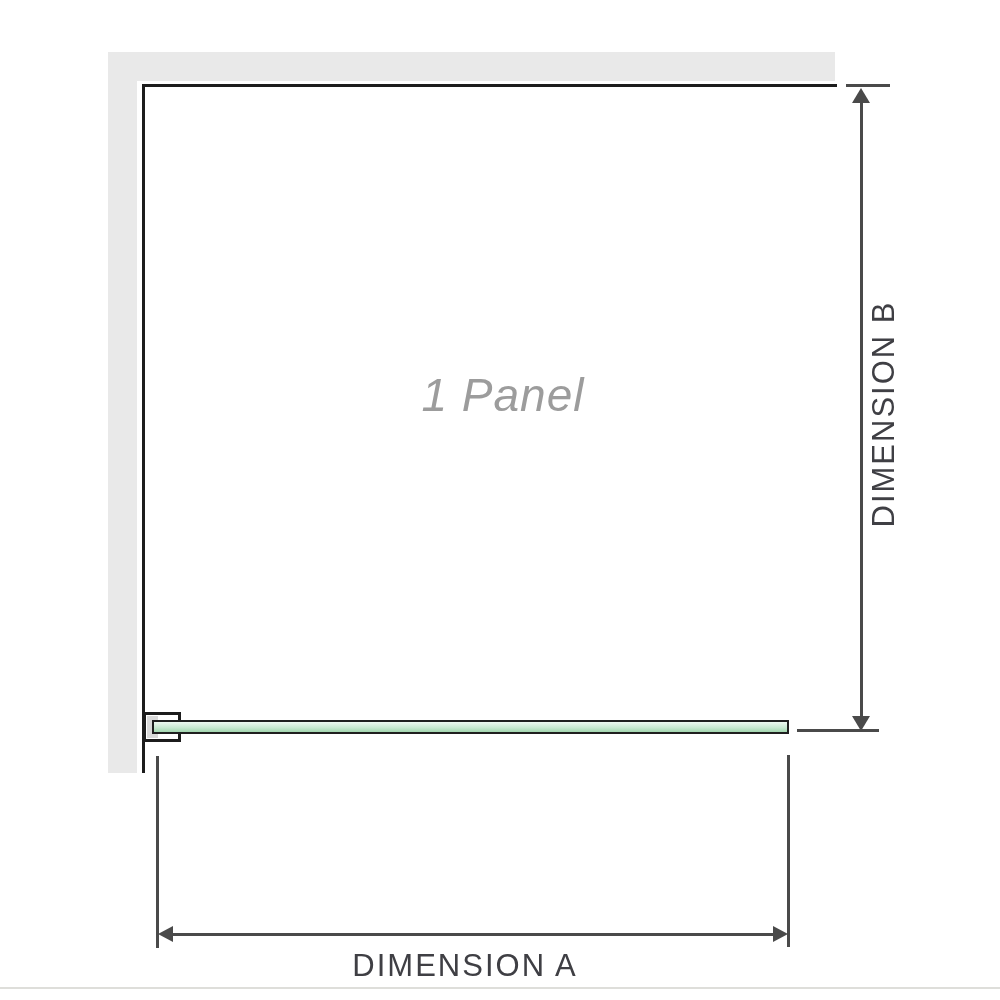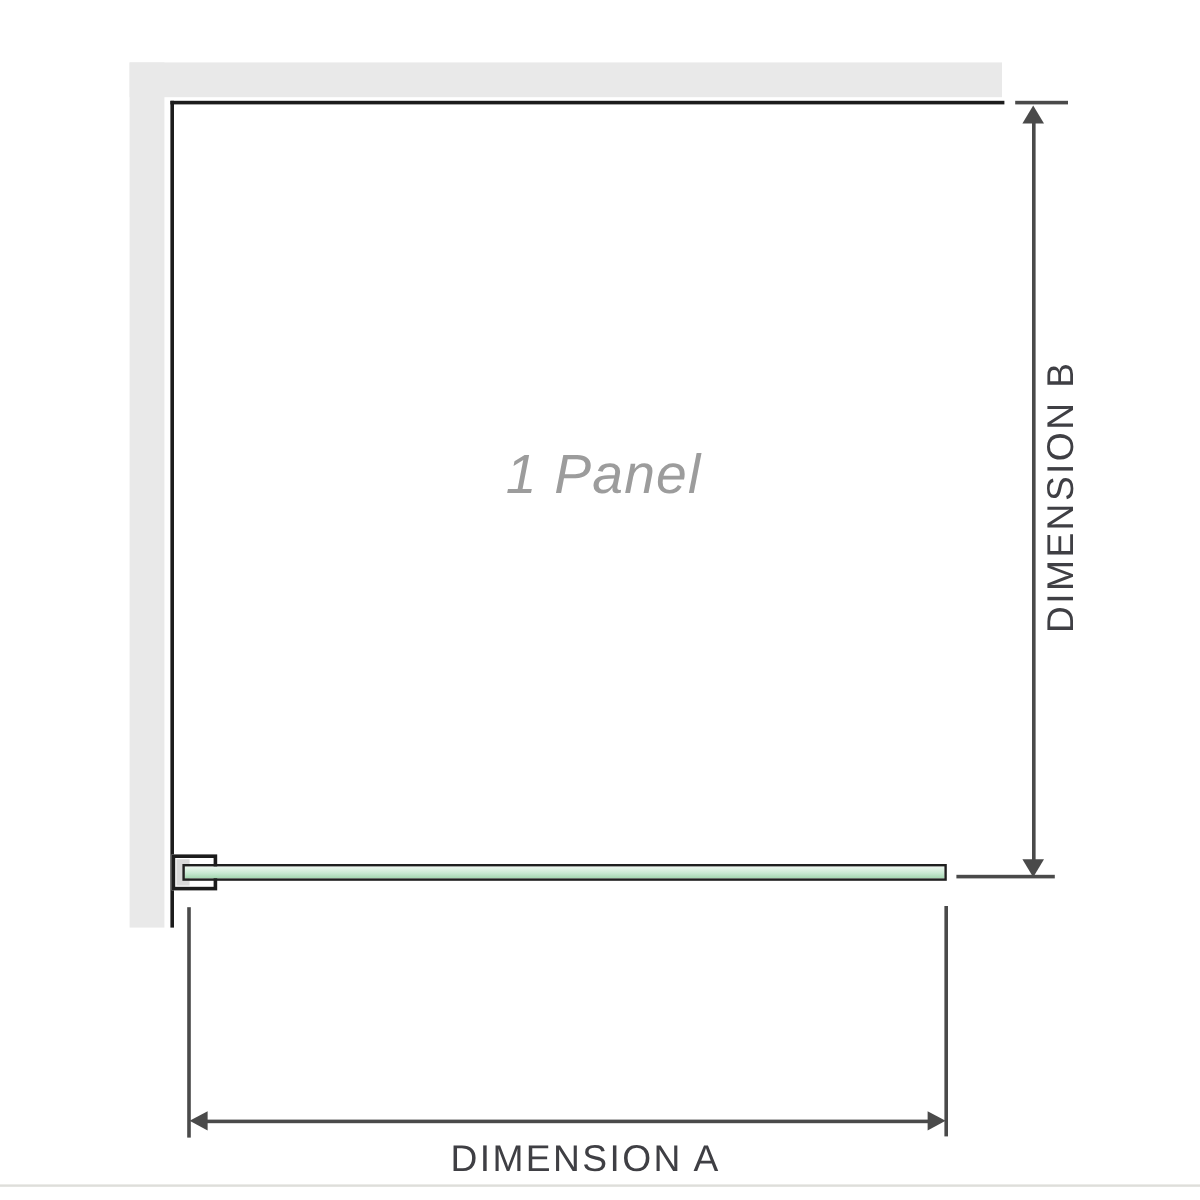--- a/index.html
+++ b/index.html
@@ -89,21 +89,21 @@
     left: 158px; top: 926px;
     border-top: 8px solid transparent; border-bottom: 8px solid transparent;
     border-right: 15px solid var(--dimension, #4a4a4a);
   }
   .dima-arrow-right {
     left: 773px; top: 926px;
     border-top: 8px solid transparent; border-bottom: 8px solid transparent;
     border-left: 15px solid var(--dimension, #4a4a4a);
   }
   .dima-label {
-    left: 488px; top: 966px;
+    left: 465px; top: 966px;
     transform: translate(-50%, -50%);
   }
 
   .baseline { left: 0; top: 987px; width: 1000px; height: 2px; background: var(--bottom-rule, #dededa); }
 </style>
 </head>
 <body>
 
 <div class="stage">
 

